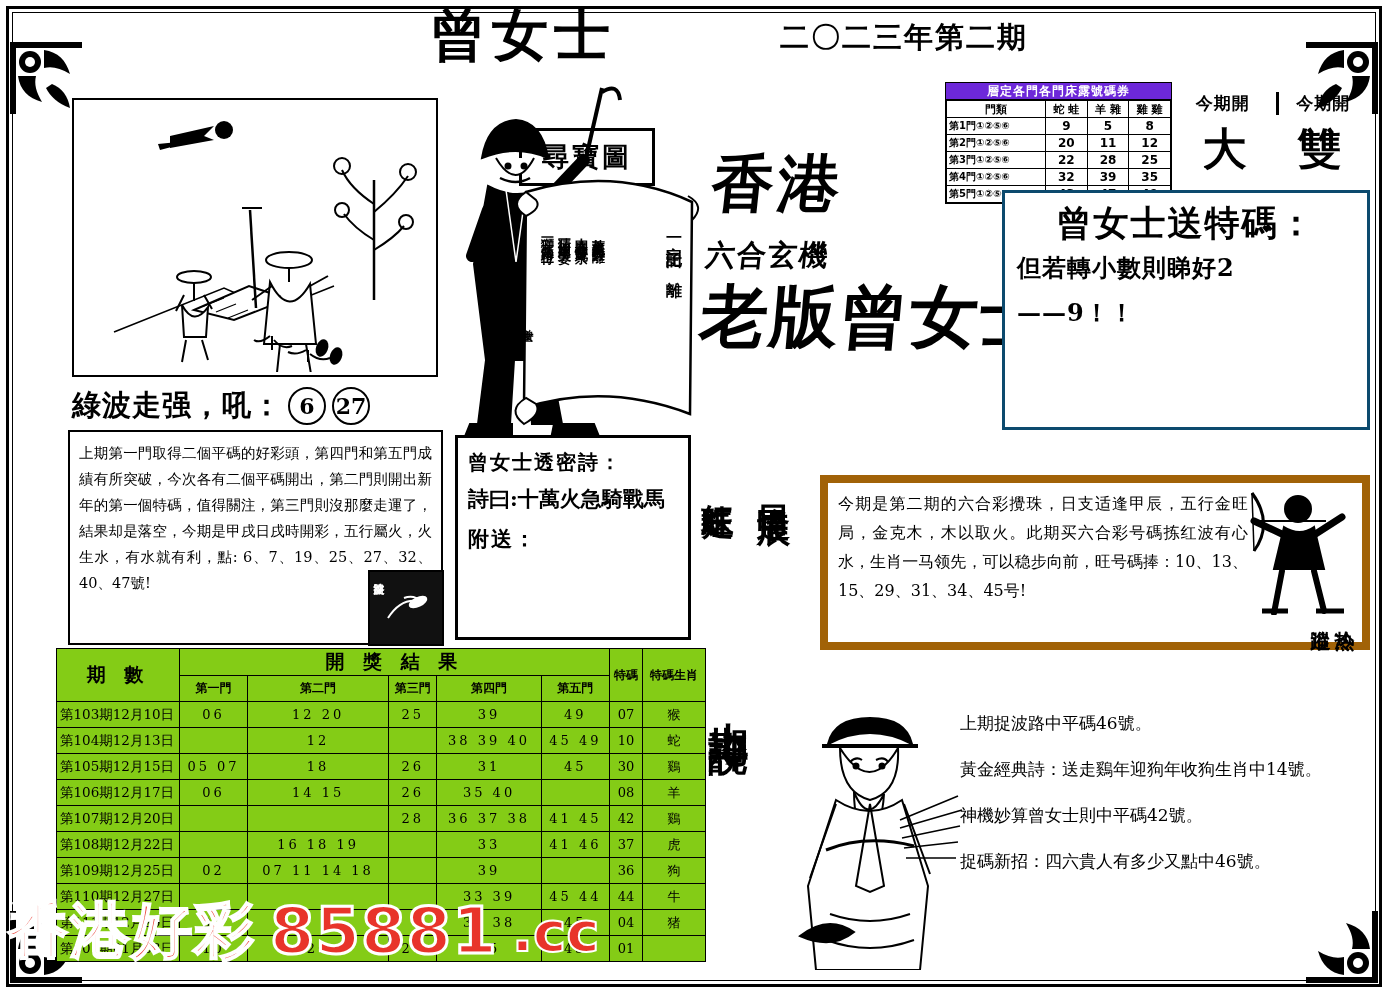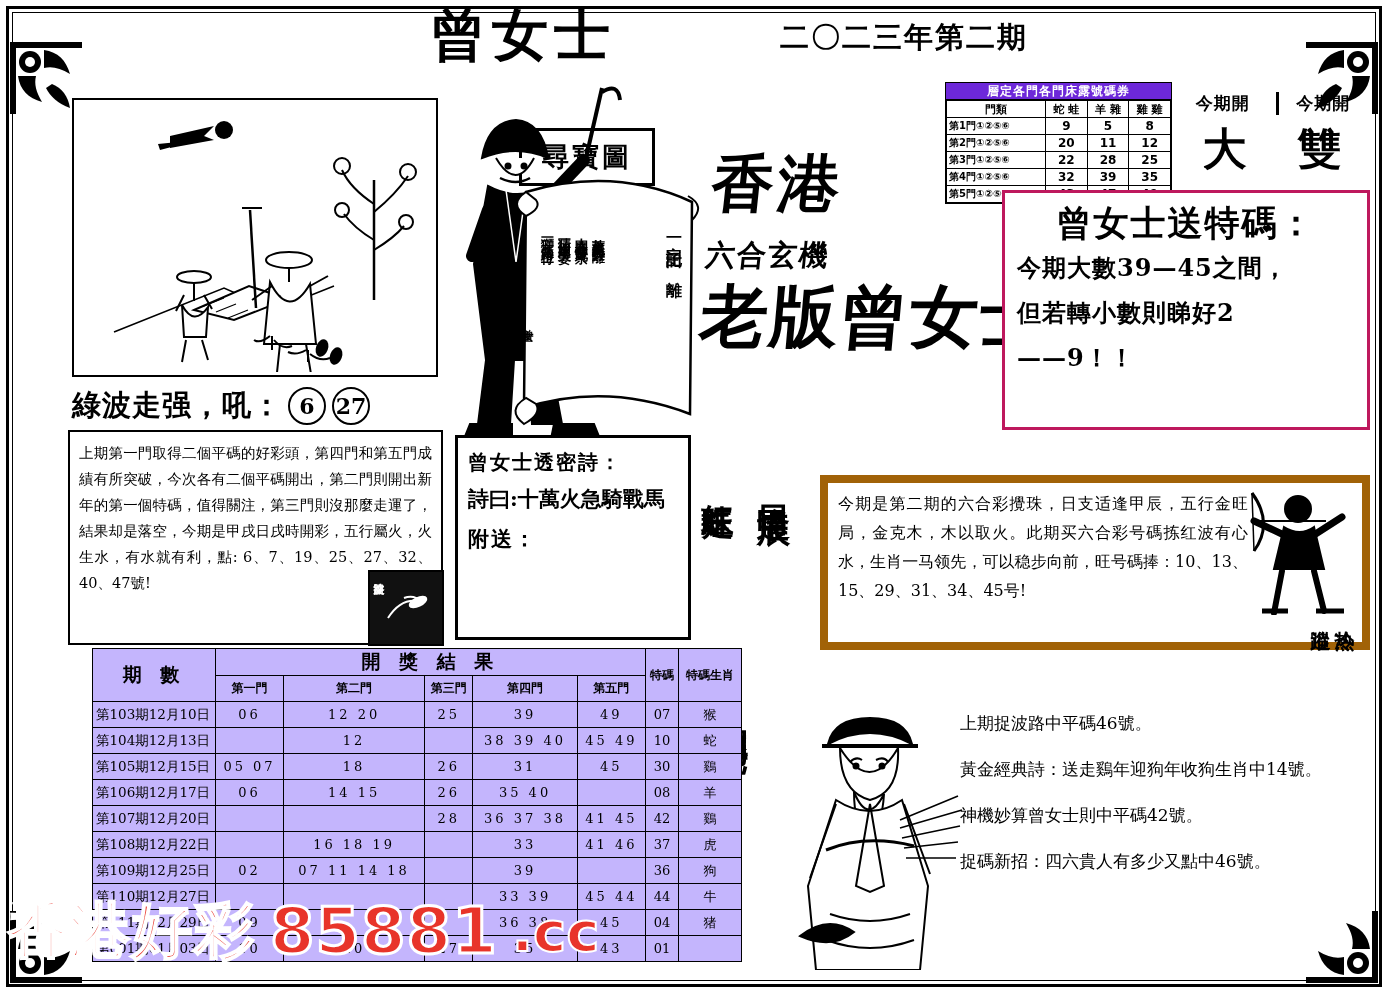--- a/index.html
+++ b/index.html
@@ -103,21 +103,21 @@
   .open-head div:first-child{border-left:none;}
   .open-big{
     position:absolute;left:1178px;top:120px;width:190px;display:flex;
     font-family:"DejaVu Serif","Liberation Serif",serif;font-weight:bold;font-size:44px;
     justify-content:space-around;letter-spacing:2px;
   }
 
   
   .special-box{
     position:absolute;left:1002px;top:190px;width:368px;height:240px;
-    border:3px solid #be185d;background:#fff;padding:8px 12px;box-sizing:border-box;
+    border:3px solid #0c4a6e;background:#fff;padding:8px 12px;box-sizing:border-box;
   }
   .special-box .hdr{
     font-family:"DejaVu Serif","Liberation Serif",serif;
     font-weight:bold;font-size:35px;letter-spacing:2px;text-align:center;line-height:44px;
   }
   .special-box .line{
     font-family:"DejaVu Serif","Liberation Serif",serif;
     font-size:24px;font-weight:bold;line-height:45px;letter-spacing:1px;
   }
 
@@ -185,23 +185,22 @@
   
   .notes{
     position:absolute;left:960px;top:700px;width:415px;
     font-family:"DejaVu Serif","Liberation Serif",serif;font-size:17px;line-height:46px;
   }
   .sage{position:absolute;left:770px;top:700px;width:200px;height:270px;}
 
   
   .res{
     position:absolute;left:56px;top:648px;width:650px;
-    border-collapse:collapse;background:#c4b5fd;
-    font-family:"DejaVu Serif","Liberation Serif",serif;
-    margin-left:36px;
+    border-collapse:collapse;background:#84cc16;
+    font-family:"DejaVu Serif","Liberation Serif",serif;
   }
   .res th,.res td{border:1px solid #000;font-size:13px;text-align:center;height:25px;padding:0 1px;}
   .res thead th{font-weight:bold;}
   .res .hd-big{font-size:19px;letter-spacing:6px;font-weight:bold;}
   .res .cper{width:118px;text-align:left;padding-left:3px;font-size:13.5px;}
   .res .csm{font-size:12px;}
   .res td.cells{letter-spacing:3px;}
 
   
   .wm{
@@ -423,21 +422,20 @@
     <div>今期開</div>
     <div>今期開</div>
   </div>
   <div class="open-big">
     <span>大</span>
     <span>雙</span>
   </div>
 
   <div class="special-box">
     <div class="hdr">曾女士送特碼：</div>
-    <div class="line">今期大數39—45之間，</div>
     <div class="line">但若轉小數則睇好2</div>
     <div class="line">——9！！</div>
   </div>
 
   <div class="green-line">
     <span class="txt">綠波走强，吼：</span>
     <span class="numcirc">6</span>
     <span class="numcirc">27</span>
   </div>
 

